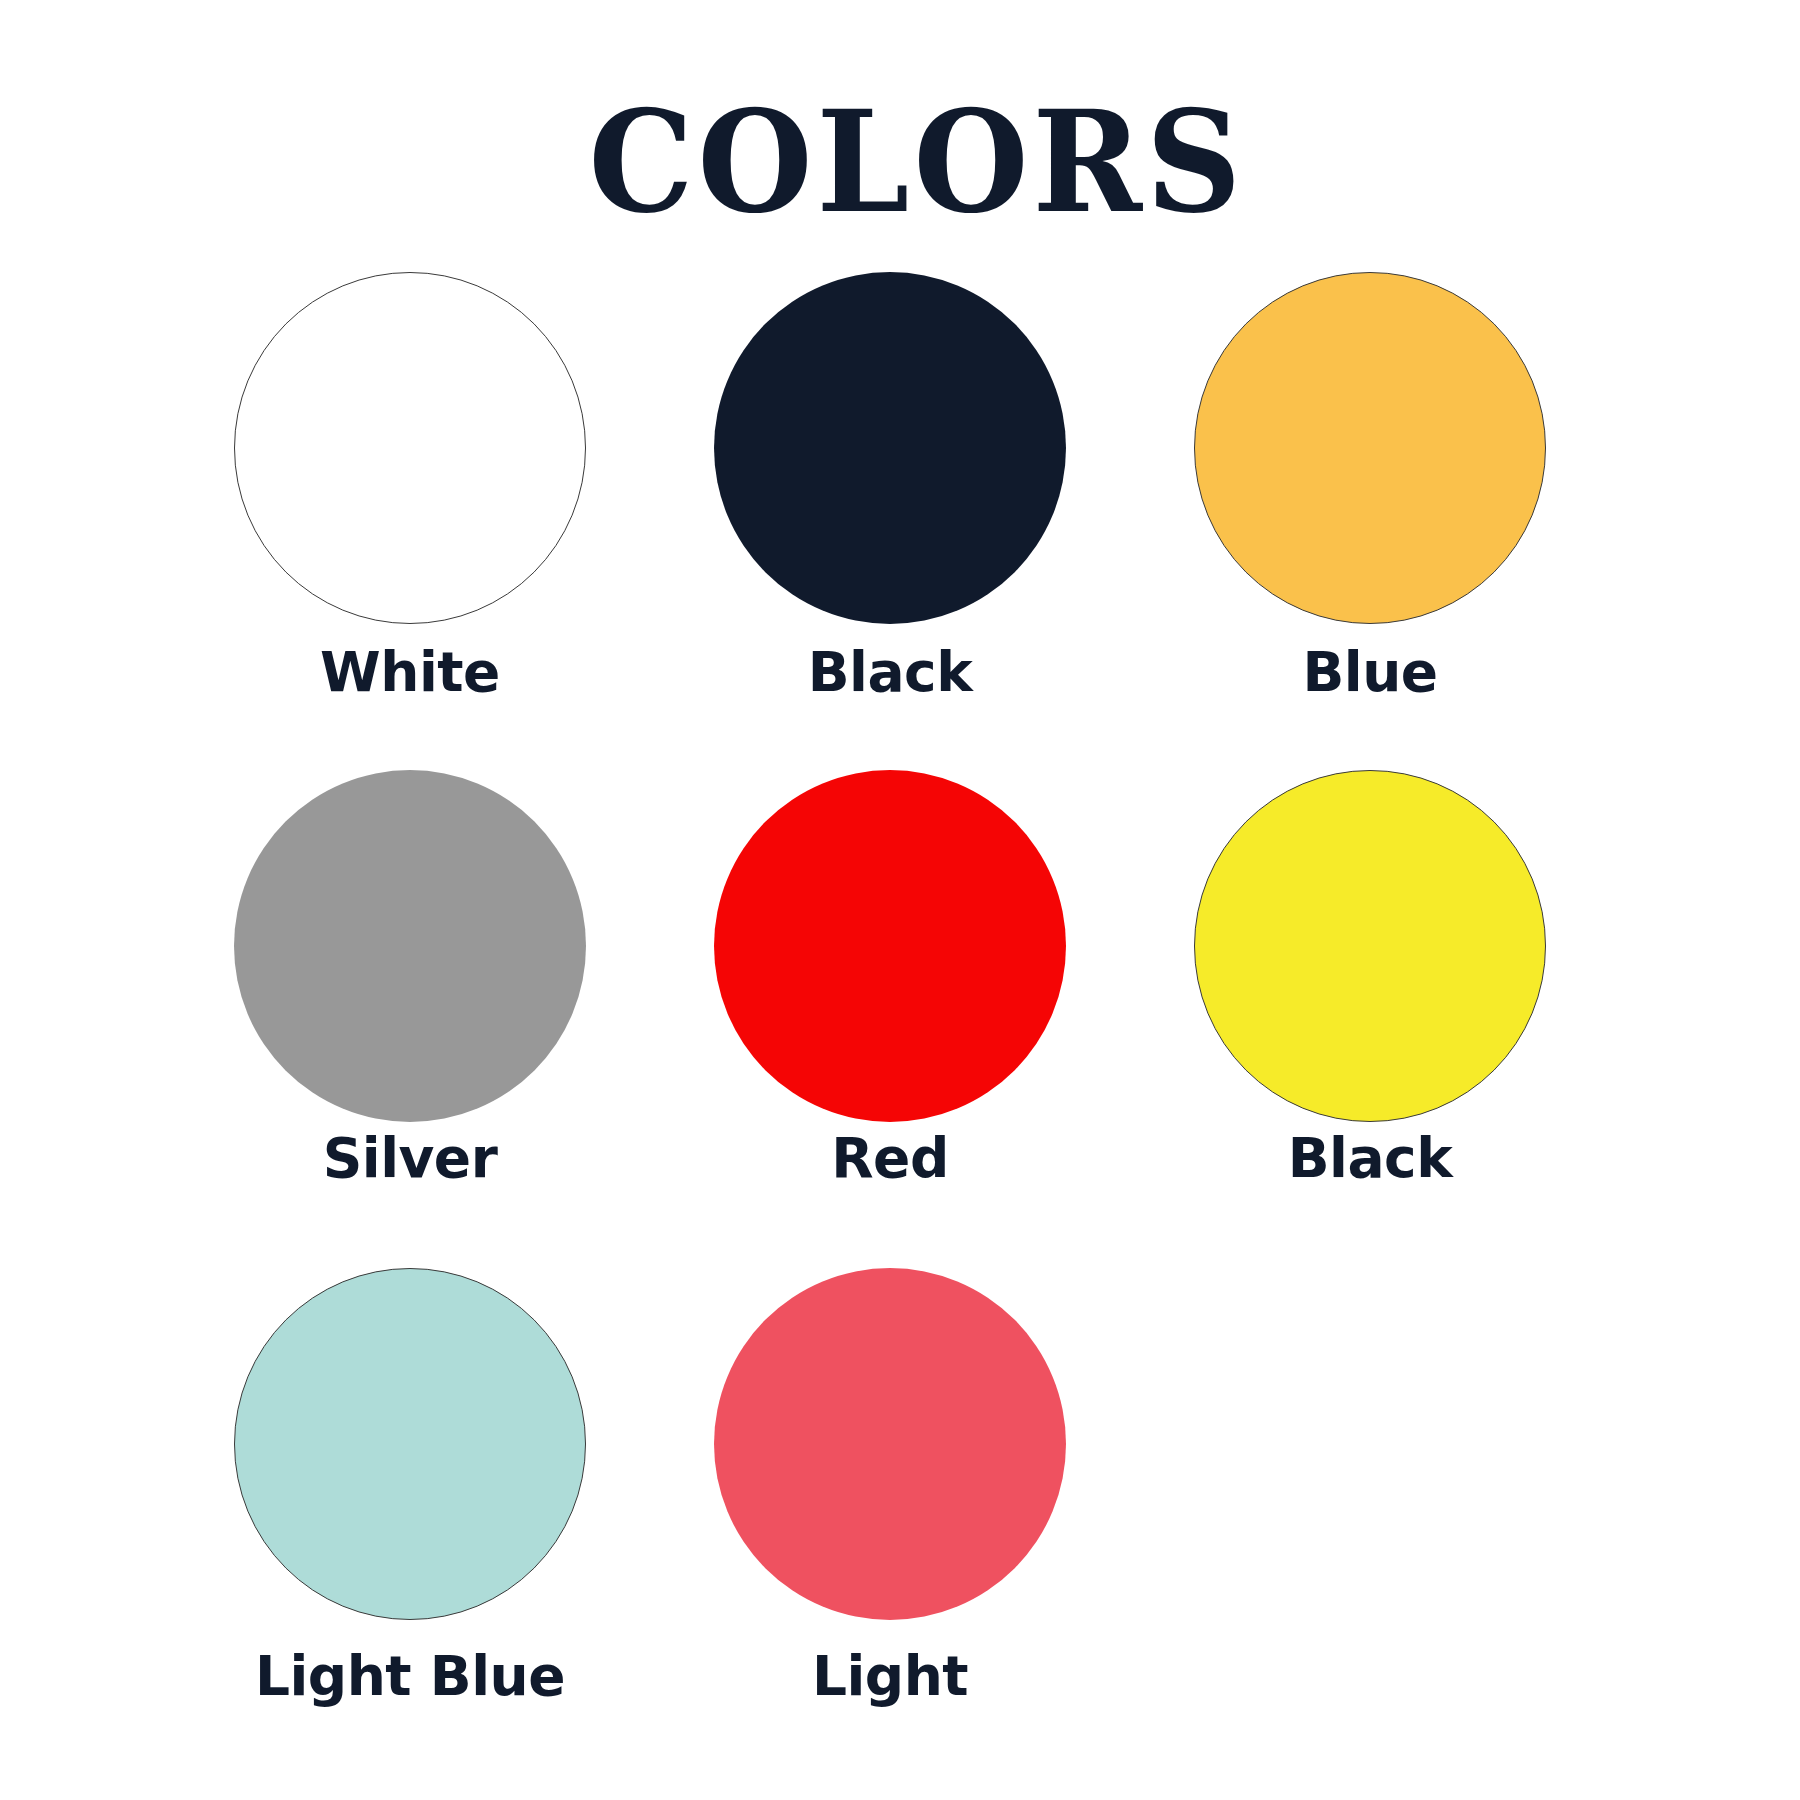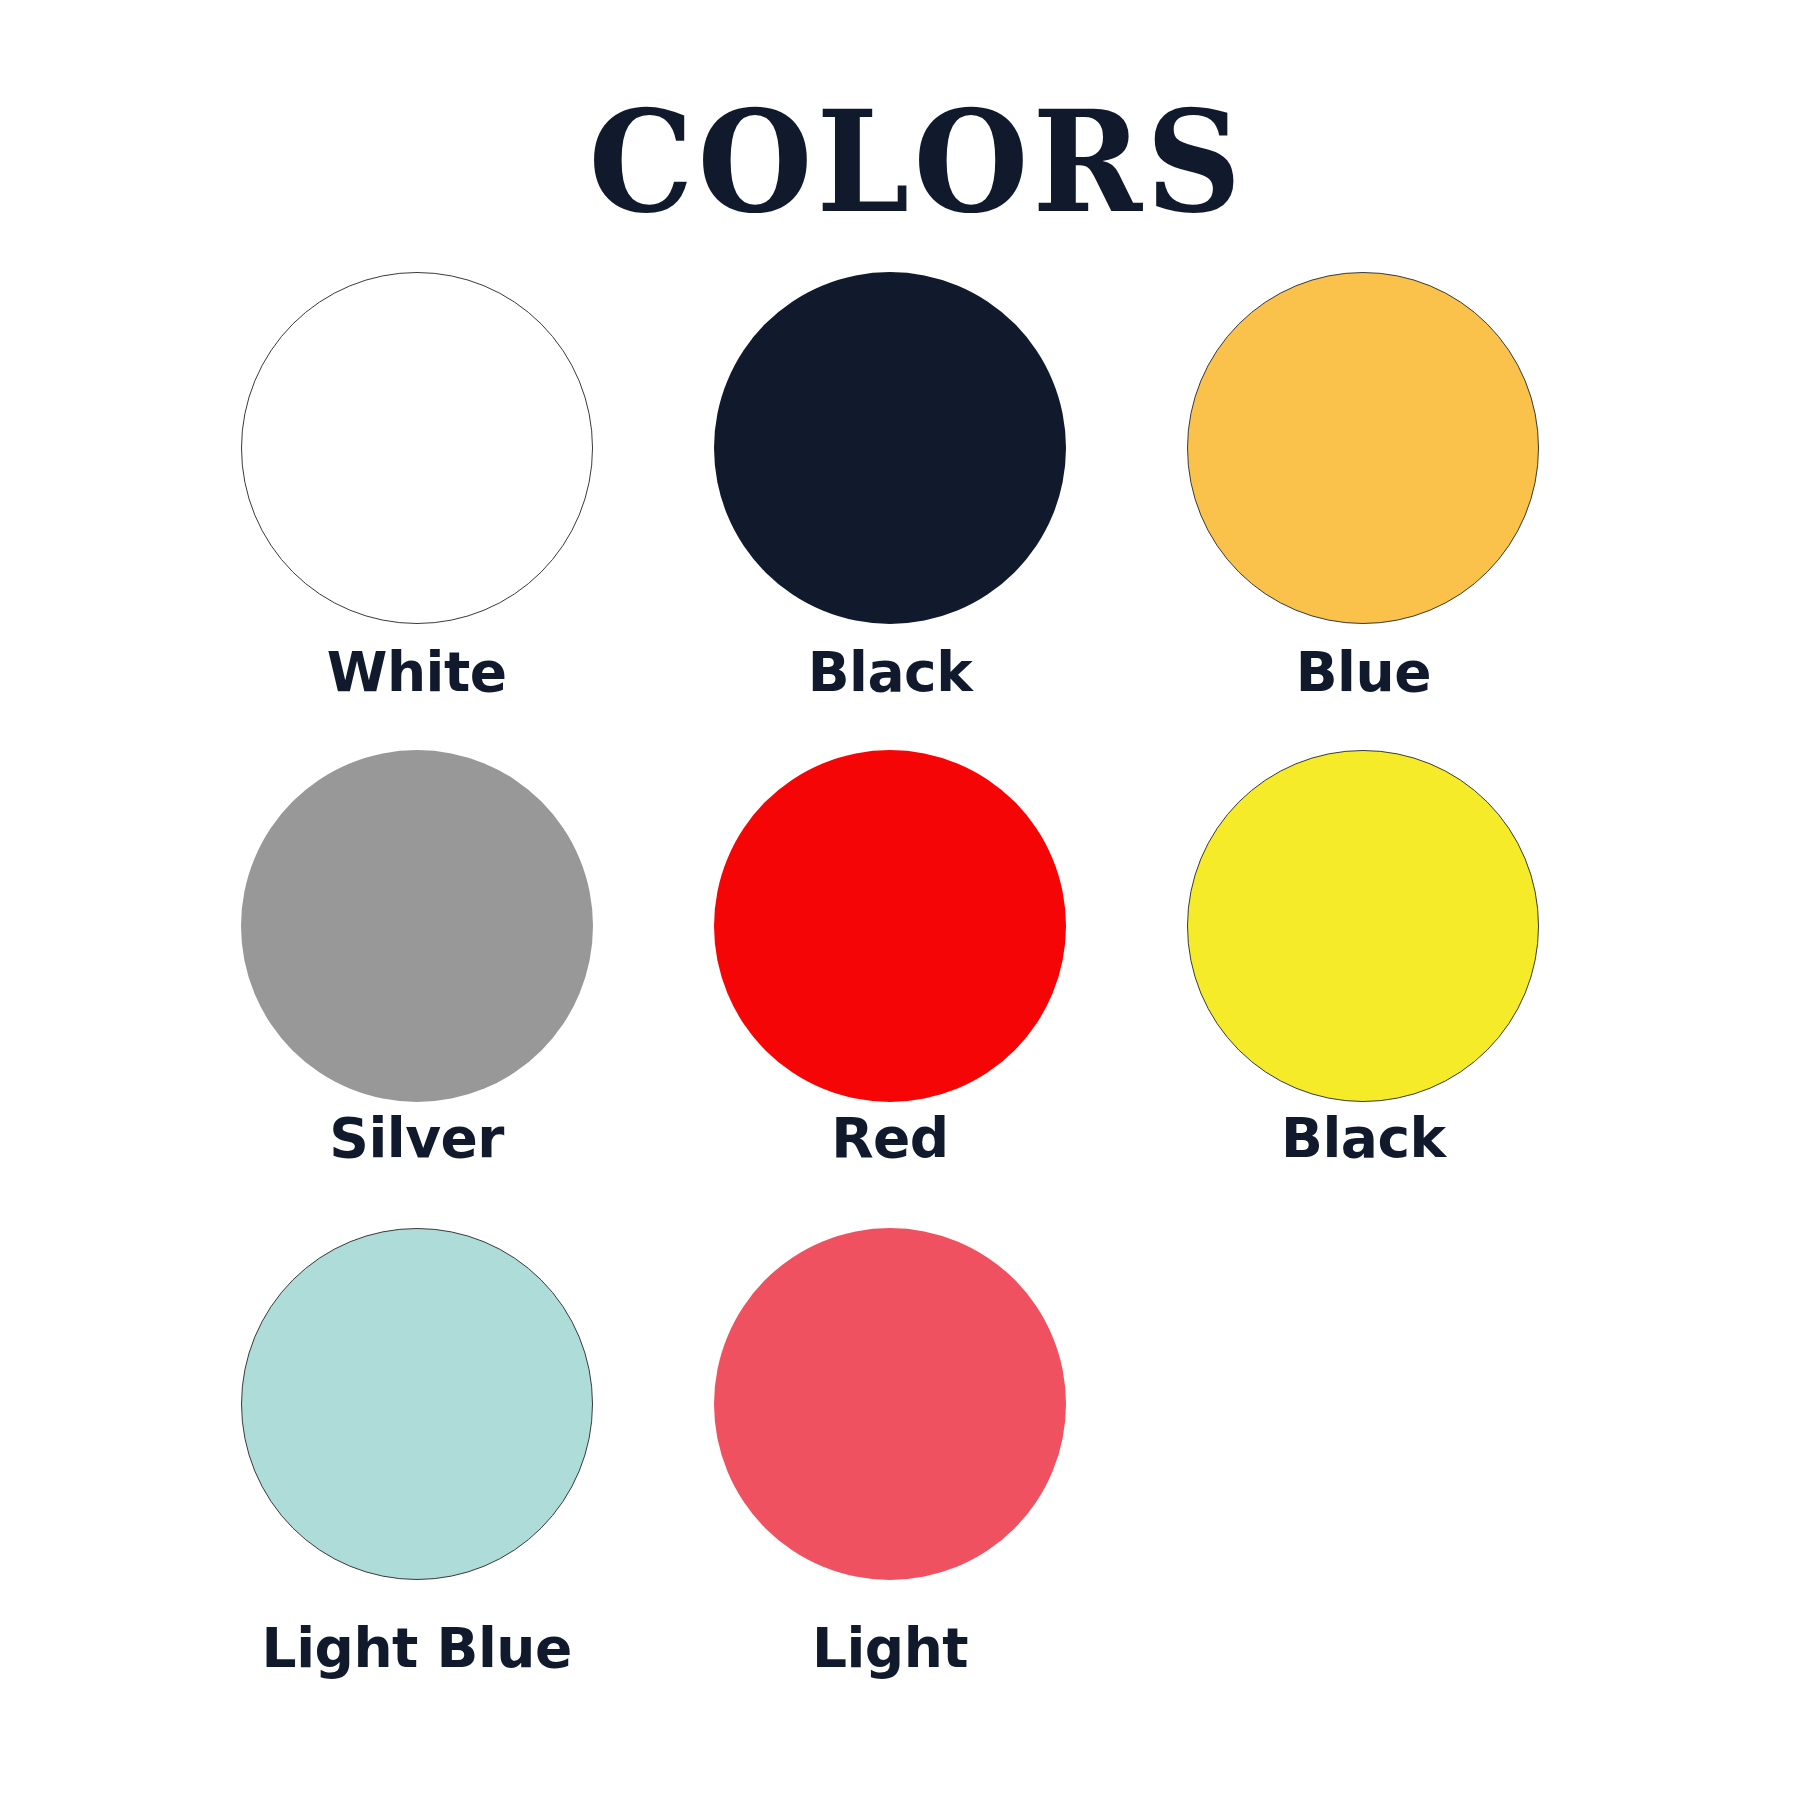--- a/index.html
+++ b/index.html
@@ -47,20 +47,21 @@
   .grid {
     position: absolute;
     left: 180px;
     top: 272px;
     width: 1420px;
     display: grid;
     grid-template-columns: repeat(3, 1fr);
     grid-template-rows: repeat(3, 478px);
     column-gap: 0px;
     row-gap: 0px;
+    gap: 20px;
   }
 
   .cell {
     position: relative;
     display: flex;
     flex-direction: column;
     align-items: center;
   }
 
   .swatch {
@@ -82,21 +83,21 @@
     line-height: 1.05;
     color: #101a2c;
     text-align: center;
     white-space: nowrap;
     letter-spacing: -0.5px;
   }
 
   
   .row-1 .swatch-label { margin-top: 20px; }
   .row-2 .swatch-label { margin-top: 8px; }
-  .row-3 .swatch-label { margin-top: 40px; }
+  .row-3 .swatch-label { margin-top: 28px; }
 </style>
 </head>
 <body style="background-color: rgb(255, 255, 255);">
 
 <div id="page">
 
   <div class="title-wrap">
     <span class="title">COLORS</span>
   </div>
 

